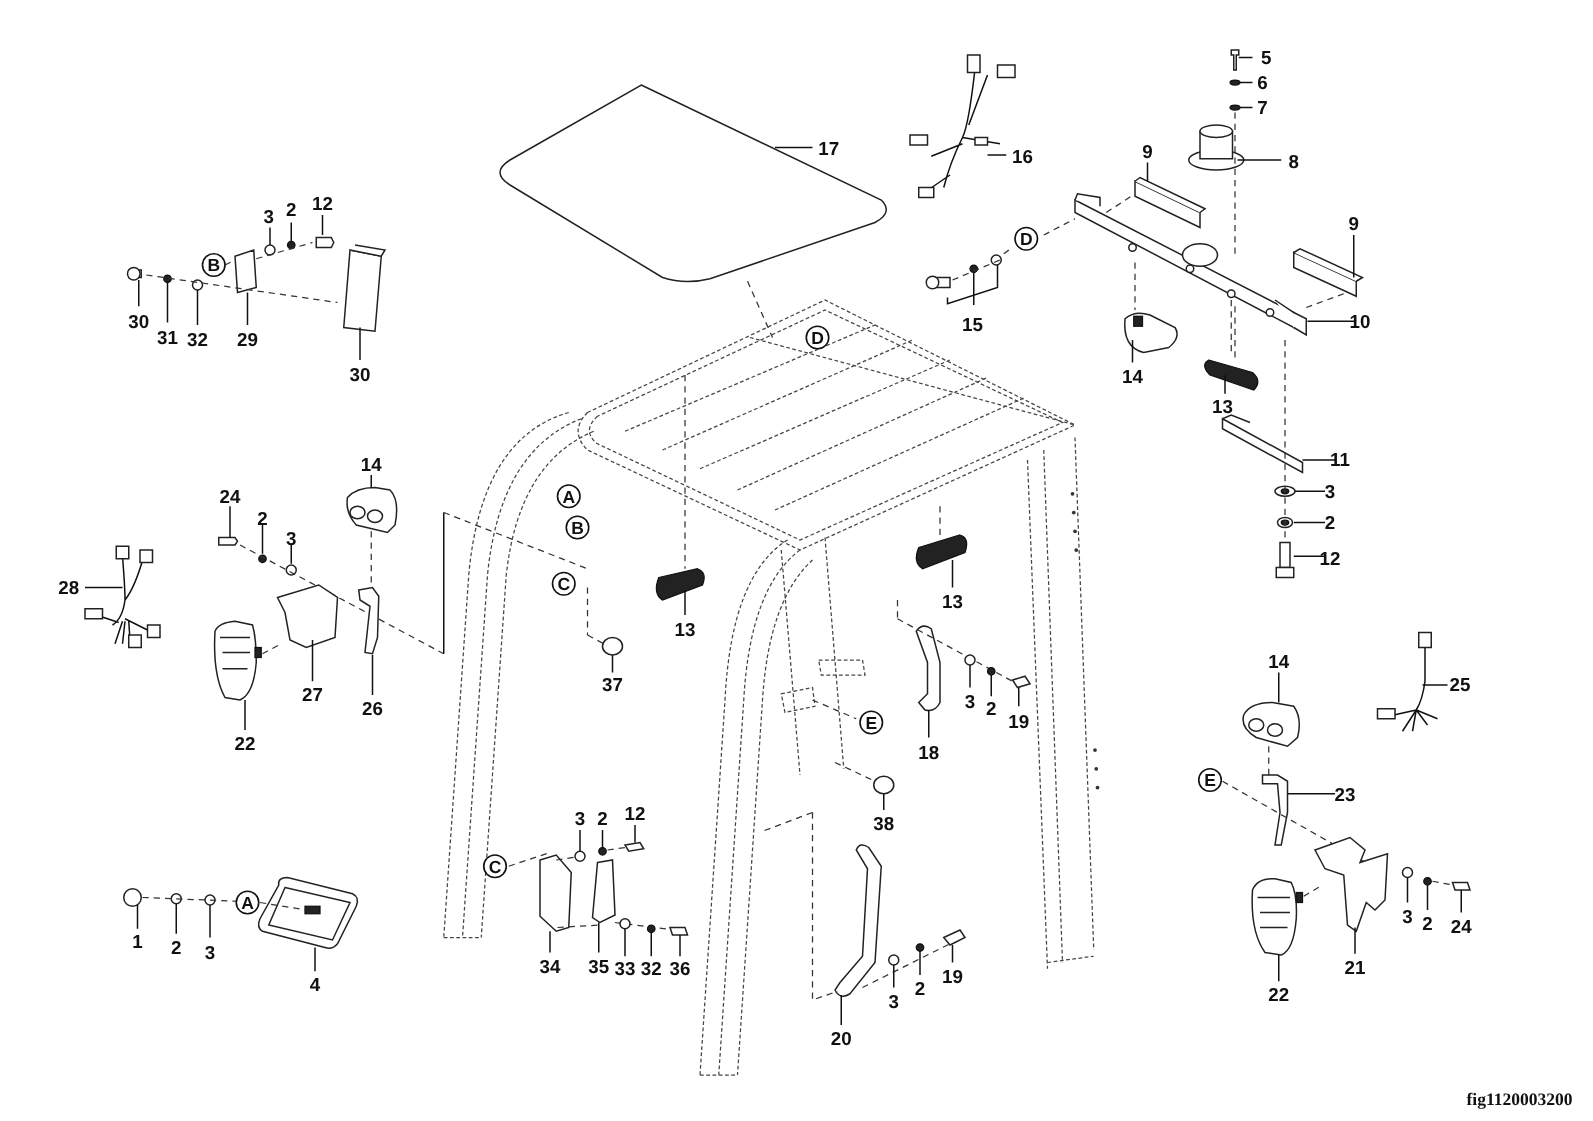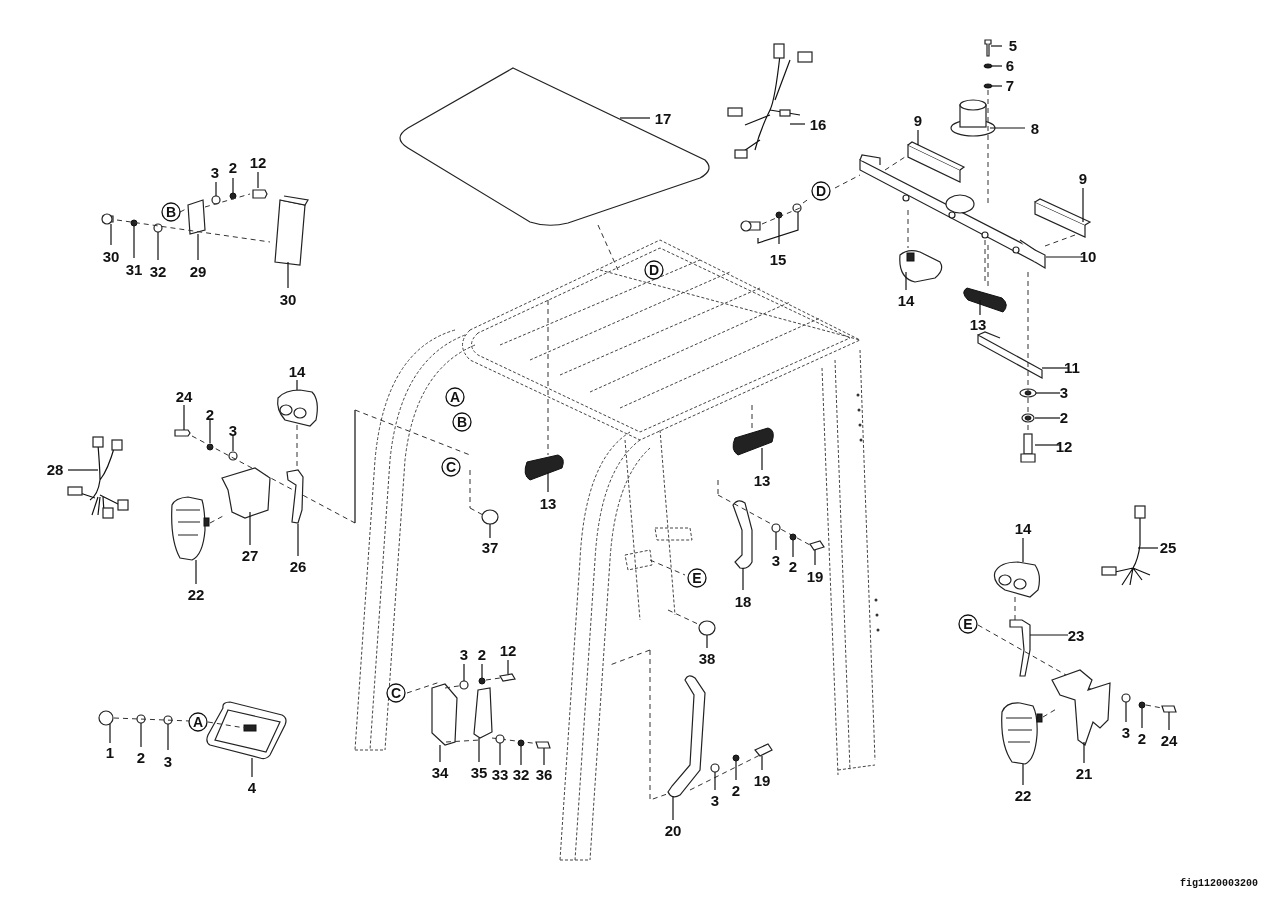--- a/index.html
+++ b/index.html
@@ -1,20 +1,20 @@
 <!DOCTYPE html>
 <html><head>
 <meta charset="utf-8">
 <style>
   html, body { margin: 0; padding: 0; background: #ffffff; }
   body { width: 1274px; height: 897px; overflow: hidden; position: relative; }
   #diagram { position: absolute; left: 0; top: 0; width: 1274px; height: 897px; }
   .lbl { font-family: "Liberation Sans", sans-serif; font-weight: bold; font-size: 15px; fill: #111; }
   .ref { font-family: "Liberation Sans", sans-serif; font-weight: bold; font-size: 14px; fill: #111; }
-  .fig { position: absolute; right: 16px; bottom: 8px; font-family: Liberation Mono, monospace; font-weight: bold; font-size: 10px; color: #111; }
+  .fig { position: absolute; right: 16px; bottom: 8px; font-family: Liberation Serif, serif; font-weight: bold; font-size: 14px; color: #111; }
   .part { fill: #fff; stroke: #222; stroke-width: 1.2; }
   .dark { fill: #222; stroke: #111; stroke-width: 1; }
   .lead { stroke: #111; stroke-width: 1.2; fill: none; }
   .dash { stroke: #333; stroke-width: 1; stroke-dasharray: 5 4; fill: none; }
   .frame { stroke: #444; stroke-width: 1; stroke-dasharray: 3 2; fill: none; }
 </style>
 </head>
 <body>
 
 <svg id="diagram" viewBox="0 0 1274 897" xmlns="http://www.w3.org/2000/svg">

